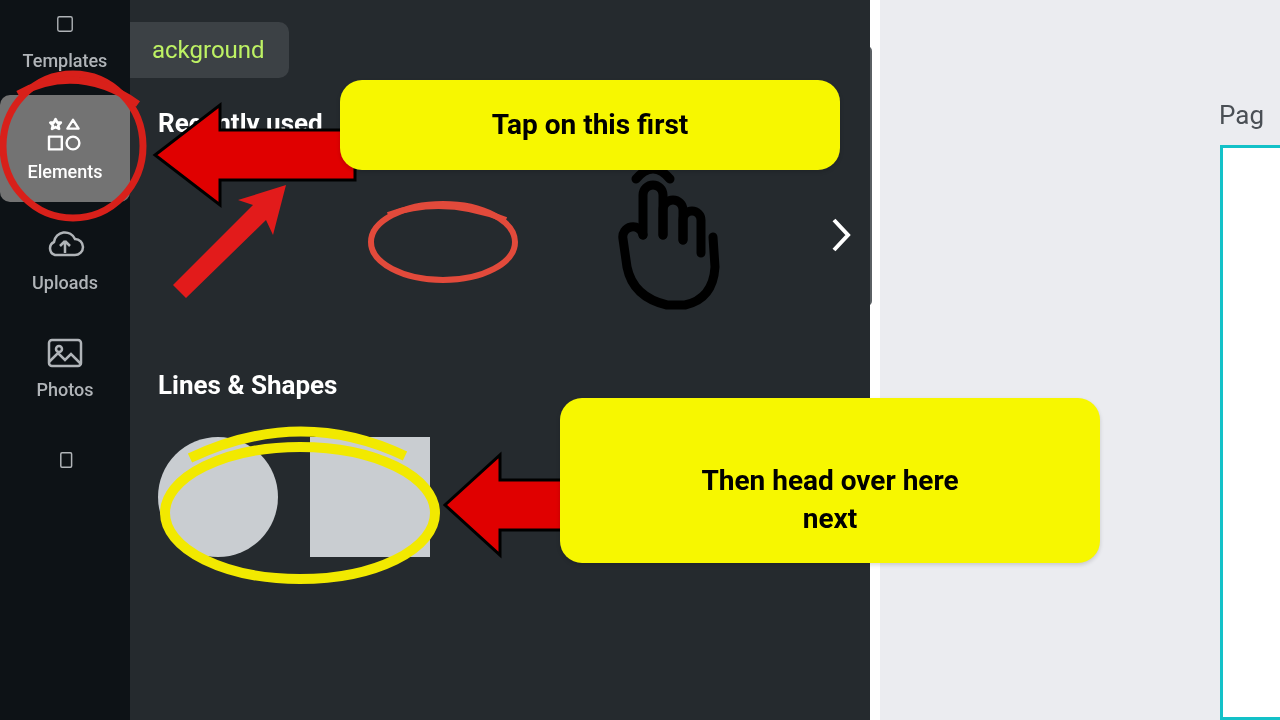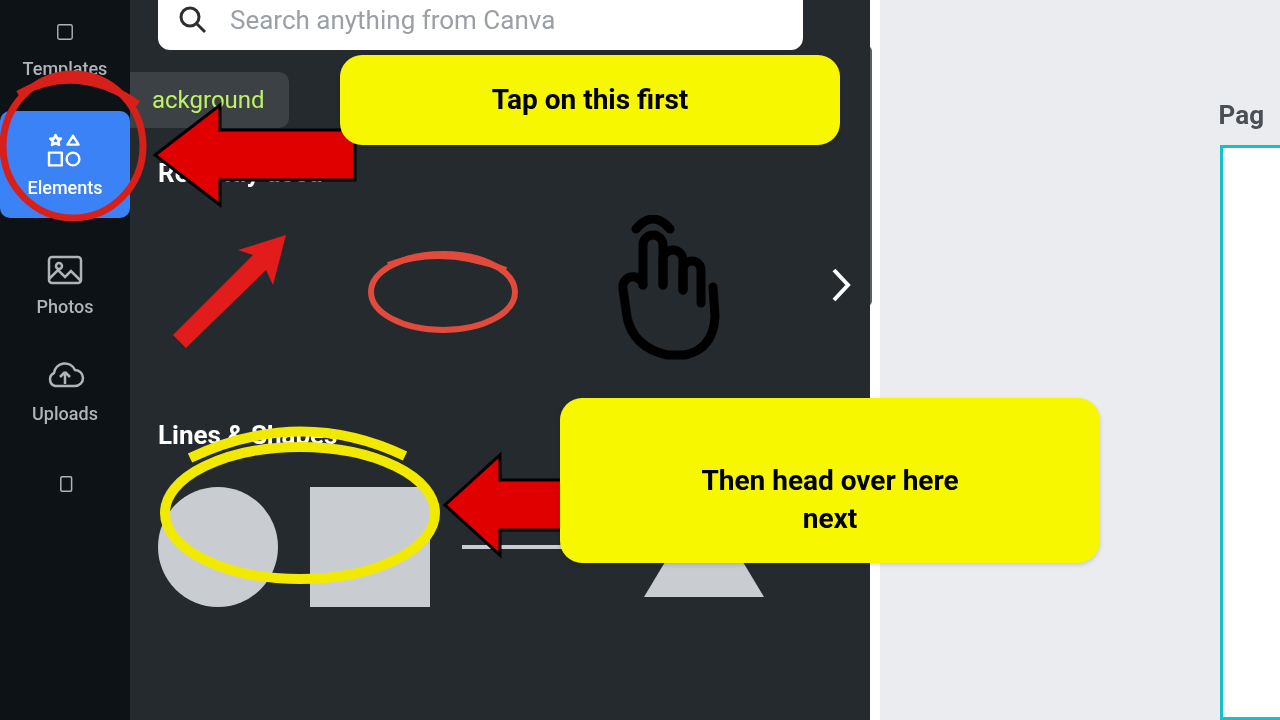--- a/index.html
+++ b/index.html
@@ -1,36 +1,36 @@
 <!DOCTYPE html>
 <html><head>
   <meta charset="utf-8">
   <style>
     * { margin:0; padding:0; box-sizing:border-box; font-family:-apple-system,BlinkMacSystemFont,"Segoe UI",Roboto,sans-serif; }
     body { width:1280px; height:720px; background:#fff; overflow:hidden; position:relative; }
 
-    .sidebar { position:absolute; left:0; top:0; width:130px; height:720px; background:#0d1216; display:flex; flex-direction:column; align-items:center; padding-top:12px; z-index:2; }
+    .sidebar { position:absolute; left:0; top:0; width:130px; height:720px; background:#0d1216; display:flex; flex-direction:column; align-items:center; padding-top:4px; z-index:2; }
     .side-item { width:100%; display:flex; flex-direction:column; align-items:center; justify-content:center; padding:20px 0; color:#b0b4b8; cursor:pointer; }
-    .side-item.active { background:#3b82f6; color:#fff; border-radius:10px; margin:12px 4px;justify-content:flex-end; }
+    .side-item.active { background:#737373; color:#fff; border-radius:10px; margin:4px 4px;justify-content:flex-end; }
     .side-item .icon { width:40px; height:40px; display:flex; align-items:center; justify-content:center; }
     .side-item .lbl { font-size:18px; margin-top:6px; font-weight:500; }
 
     .panel { position:absolute; left:130px; top:0; width:740px; height:720px; background:#252a2e; padding:0 28px; z-index:1; }
     .searchbox { margin-top:0px; height:50px; background:#fff; border-radius:0 0 12px 12px; display:flex; align-items:center; padding:0 18px; color:#9aa0a6; font-size:26px; width:645px; padding-bottom:10px;}
     .searchbox .sicon { width:34px; height:34px; display:flex; align-items:center; justify-content:center; margin-right:20px; color:#4a4a4a; }
     .section-hd { display:flex; justify-content:space-between; align-items:center; color:#fff; font-size:26px; font-weight:700; margin-top:30px; }
     .section-hd .seeall { color:#d9d9d9; font-size:22px; font-weight:400; }
     .chiprow { display:flex; gap:14px; margin-top:22px; }
     .chip { background:#3c4145; color:#bef264; font-size:24px; padding:14px 24px; border-radius:10px; }
     .recent-row { position:relative; display:flex; align-items:center; gap:60px; margin-top:22px; height:160px; }
     .shapes-row { position:relative; display:flex; align-items:center; gap:32px; margin-top:22px; height:150px; }
     .chevron-right { position:absolute; right:-10px; top:50%; transform:translateY(-50%); color:#fff; font-size:40px; }
 
     .canvas-area { position:absolute; left:880px; top:0; width:400px; height:720px; background:#ebecf0; }
-    .page-lbl { position:absolute; right:16px; top:100px; color:#4a4f55; font-size:26px;font-weight:bold; }
+    .page-lbl { position:absolute; right:16px; top:100px; color:#4a4f55; font-size:26px; }
     .pageframe { position:absolute; right:0; top:145px; width:60px; height:575px; border:3px solid #13c1c8; border-right:none; background:#fff; }
 
     .scrollbar-track { position:absolute; left:862px; top:46px; width:10px; height:674px; background:transparent; }
     .scrollbar-thumb { position:absolute; left:0; top:0; width:10px; height:260px; background:#5a5f63; border-radius:5px; }
 
     
     .callout { position:absolute; background:#f7f700; color:#000; font-size:28px; font-weight:700; padding:26px 40px; border-radius:22px; text-align:center; line-height:1.35; z-index:10; box-shadow:0 2px 4px rgba(0,0,0,.15); }
     .red-arrow { position:absolute; z-index:9; }
     .red-circle-anno { position:absolute; z-index:8; }
     .yellow-circle-anno { position:absolute; z-index:8; }
@@ -65,59 +65,50 @@
         <path d="M35 3 L42 14 L28 14 Z"></path>
         <rect x="5" y="24" width="16" height="16"></rect>
         <circle cx="35" cy="32" r="8"></circle>
       </svg>
     </span>
     <span class="lbl">Elements</span>
   </div>
 
   <div class="side-item">
     <span class="icon">
+      <svg width="40" height="34" viewBox="0 0 40 34" fill="none" stroke="#b0b4b8" stroke-width="2.5">
+          <path d="M30 26a8 8 0 0 0 0-16 11 11 0 0 0-21 3 7 7 0 0 0 1 13h20z"></path>
+          <path d="M20 24V12m0 0l-5 5m5-5l5 5"></path>
+        </svg>
+    </span>
+    <span class="lbl">Uploads</span>
+  </div>
+
+  <div class="side-item">
+    <span class="icon">
       <svg width="38" height="32" viewBox="0 0 38 32" fill="none" stroke="#b0b4b8" stroke-width="2.5">
           <rect x="3" y="3" width="32" height="26" rx="3"></rect>
           <circle cx="13" cy="12" r="3"></circle>
           <path d="M3 25l9-9 7 7 6-6 10 10"></path>
         </svg>
     </span>
     <span class="lbl">Photos</span>
   </div>
 
-  <div class="side-item">
-    <span class="icon">
-      <svg width="40" height="34" viewBox="0 0 40 34" fill="none" stroke="#b0b4b8" stroke-width="2.5">
-          <path d="M30 26a8 8 0 0 0 0-16 11 11 0 0 0-21 3 7 7 0 0 0 1 13h20z"></path>
-          <path d="M20 24V12m0 0l-5 5m5-5l5 5"></path>
-        </svg>
-    </span>
-    <span class="lbl">Uploads</span>
-  </div>
-
 
   <div class="side-item" style="padding-bottom:0;">
     <span class="icon">
       <svg width="30" height="18" viewBox="0 0 30 30" fill="none" stroke="#b0b4b8" stroke-width="2.5">
           <rect x="8" y="3" width="18" height="24" rx="2"></rect>
         </svg>
     </span>
   </div>
 </div>
 
 <div class="panel">
-  <div class="searchbox">
-    <span class="sicon">
-      <svg width="30" height="30" viewBox="0 0 30 30" fill="none" stroke="#2e2e2e" stroke-width="3">
-          <circle cx="12" cy="12" r="9"></circle>
-          <path d="M19 19l8 8"></path>
-        </svg>
-    </span>
-    <span>Search anything from Canva</span>
-  </div>
 
   <div class="chiprow">
     <div class="chip" style="margin-left:-30px; border-radius:0 10px 10px 0;">
        <span>ackground</span>
     </div>
   </div>
 
   <div class="section-hd">
     <span>Recently used</span>
     <span class="seeall" style="visibility:hidden;">See all</span>
@@ -183,21 +174,21 @@
     <path d="M20 30 Q80 -2 140 40" fill="none" stroke="#d8201a" stroke-width="7"></path>
   </svg>
 </div>
 
 <div class="red-arrow" style="left:150px; top:100px;">
   <svg width="210" height="110" viewBox="0 0 210 110">
       <path d="M205 30 L70 30 L70 5 L5 55 L70 105 L70 80 L205 80 Z" fill="#e00000" stroke="#000" stroke-width="3"></path>
     </svg>
 </div>
 
-<div class="callout" style="left:340px; top:55px; width:500px;">
+<div class="callout" style="left:340px; top:80px; width:500px;">
   <span>Tap on this first</span>
 </div>
 
 <div class="yellow-circle-anno" style="left:150px; top:418px;">
   <svg width="300" height="180" viewBox="0 0 300 180">
     <ellipse cx="150" cy="95" rx="135" ry="66" fill="none" stroke="#f2e900" stroke-width="10"></ellipse>
     <path d="M40 40 Q150 -12 255 38" fill="none" stroke="#f2e900" stroke-width="10"></path>
   </svg>
 </div>
 

